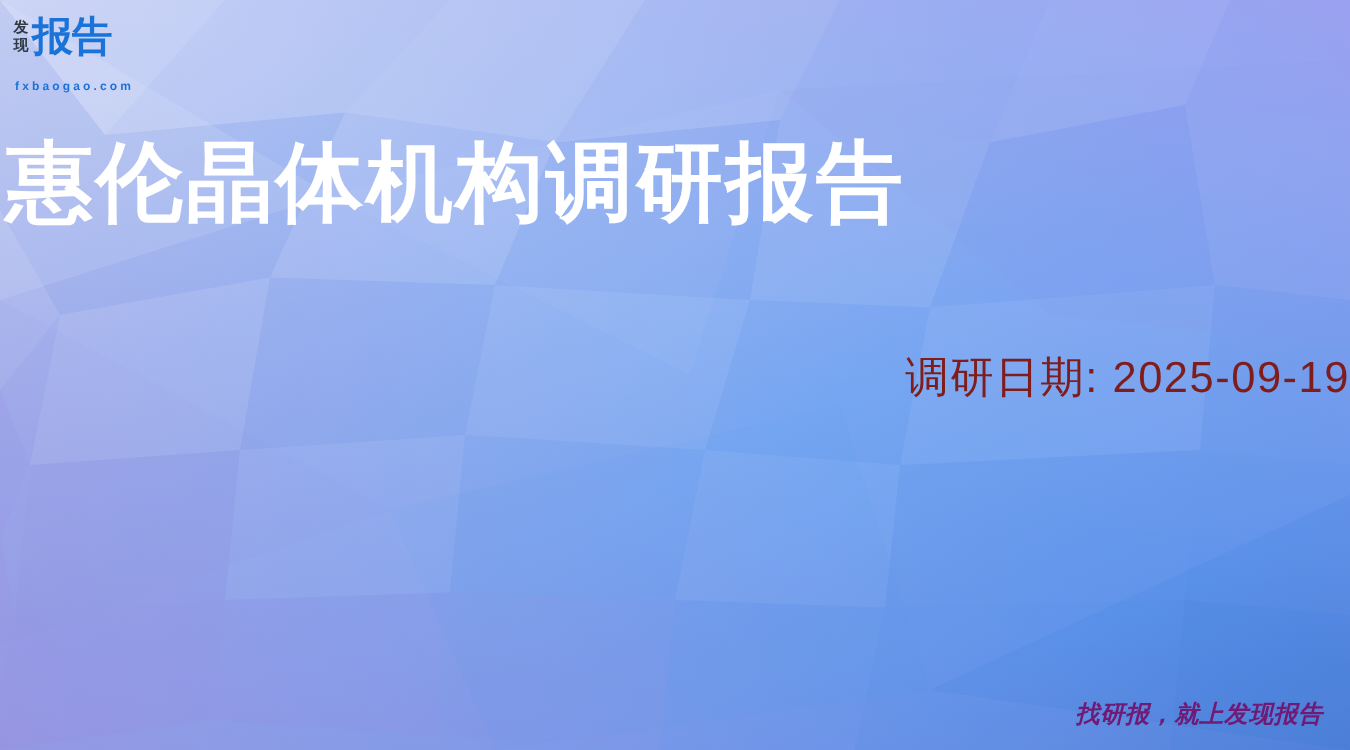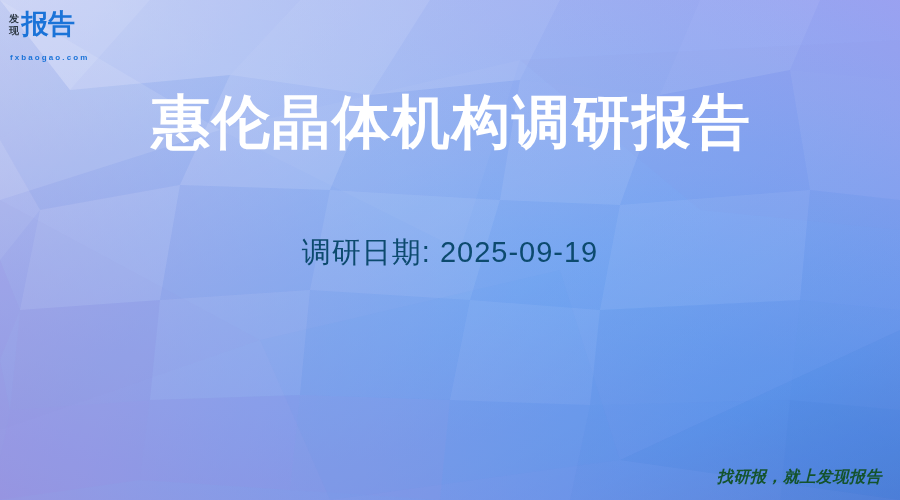--- a/index.html
+++ b/index.html
@@ -69,53 +69,53 @@
     color: #1a73d8;
     letter-spacing: 2.1px;
     padding-left: 1px;
   }
   
   .title {
     position: absolute;
     left: 4px;
     right: 0;
     top: 86px;
-    text-align: center;
+    text-align: left;
     font-size: 58px;
     line-height: 72px;
     font-weight: 900;
     color: #ffffff;
     letter-spacing: 2px;
     z-index: 4;
     white-space: nowrap;
   }
   .subtitle {
     position: absolute;
     left: 0;
     right: 0;
     top: 232px;
-    text-align: center;
+    text-align: right;
     font-size: 29px;
     line-height: 40px;
     font-weight: 400;
-    color: #0c4a6e;
+    color: #7f1d1d;
     letter-spacing: 1px;
     z-index: 4;
     white-space: nowrap;
   }
   
   .slogan {
     position: absolute;
     right: 18px;
     bottom: 12px;
     font-size: 16px;
     line-height: 22px;
     font-weight: 700;
     font-style: italic;
-    color: #14532d;
+    color: #701a75;
     letter-spacing: 0.5px;
     z-index: 6;
     white-space: nowrap;
   }
 </style>
 </head>
 <body>
 
 <div class="cover">
 

